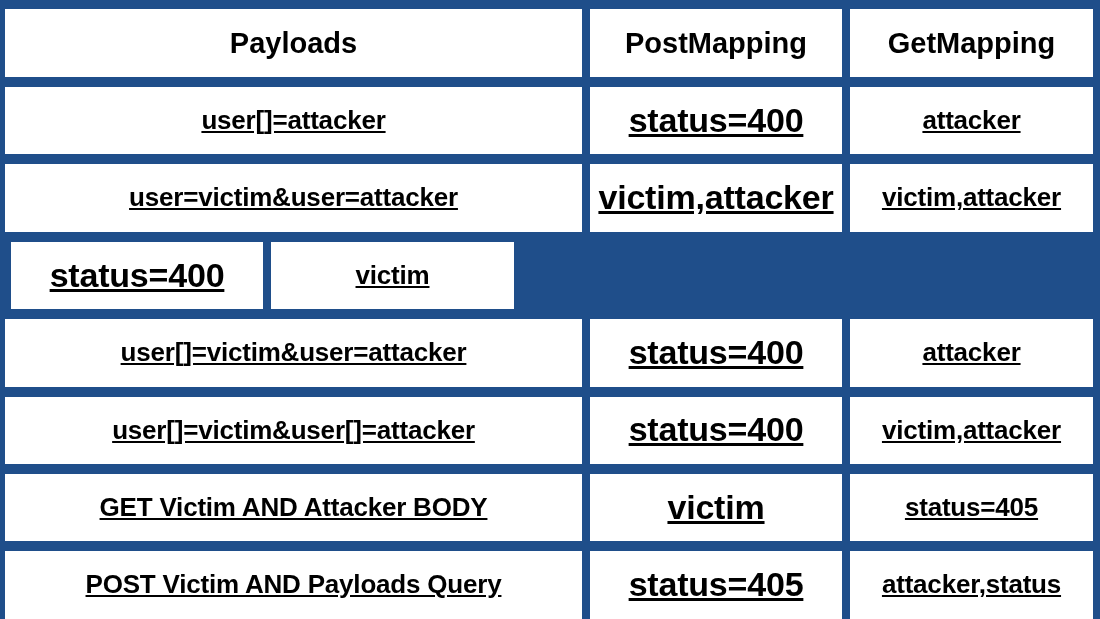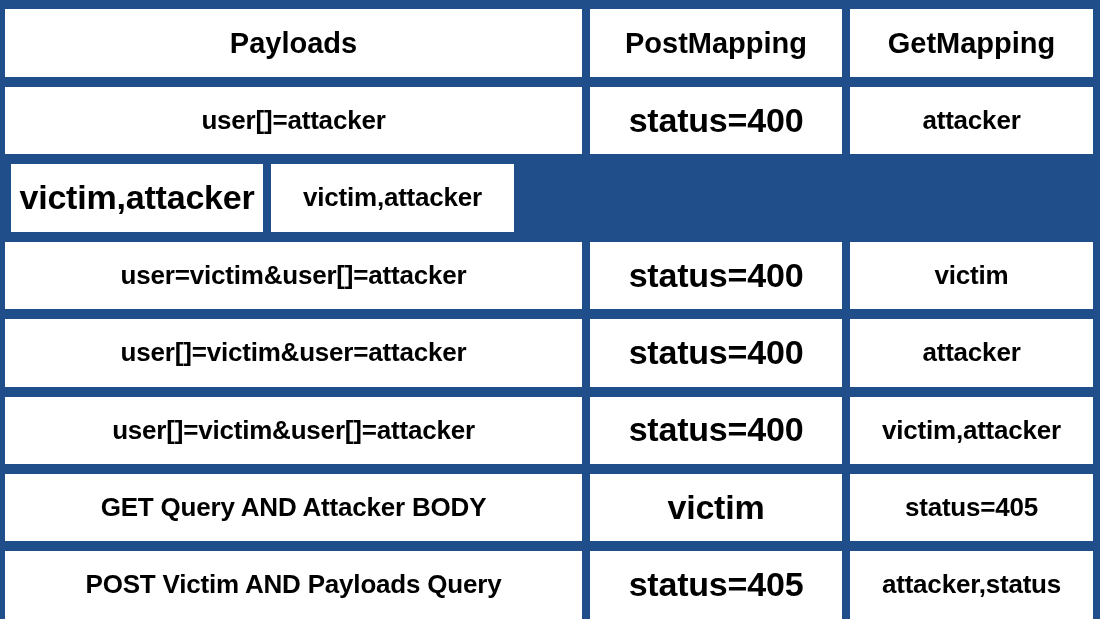--- a/index.html
+++ b/index.html
@@ -31,20 +31,21 @@
   }
   .row {
     display: flex;
     height: 77.4px;
     box-sizing: border-box;
     background: #1f4e8a;
     flex: 0 0 auto;
   }
   .row + .row {
     margin-top: 0;
+    text-decoration: underline;
   }
   .cell {
     box-sizing: border-box;
     background: #ffffff;
     border: 1px solid #1f4e8a;
     margin: 4px 0 4px 0;
     display: flex;
     align-items: center;
     justify-content: center;
     text-align: center;
@@ -91,44 +92,44 @@
       <div class="cell col-post">GetMapping</div>
     </div>
 
     <div class="row">
       <div class="cell col-payload">user[]=attacker</div>
       <div class="cell col-get">status=400</div>
       <div class="cell col-post">attacker</div>
     </div>
 
     <div class="row">
+      <div class="cell col-payload">user=victim&amp;user=attacker</div>
       <div class="cell col-get">victim,attacker</div>
       <div class="cell col-post">victim,attacker</div>
     </div>
 
     <div class="row">
-      <div class="cell col-payload">user=victim&amp;user[]=attacker</div>
       <div class="cell col-get">status=400</div>
       <div class="cell col-post">victim</div>
     </div>
 
     <div class="row">
       <div class="cell col-payload">user[]=victim&amp;user=attacker</div>
       <div class="cell col-get">status=400</div>
       <div class="cell col-post">attacker</div>
     </div>
 
     <div class="row">
       <div class="cell col-payload">user[]=victim&amp;user[]=attacker</div>
       <div class="cell col-get">status=400</div>
       <div class="cell col-post">victim,attacker</div>
     </div>
 
     <div class="row">
-      <div class="cell col-payload">GET Query AND Attacker BODY</div>
+      <div class="cell col-payload">GET Victim AND Attacker BODY</div>
       <div class="cell col-get">victim</div>
       <div class="cell col-post">status=405</div>
     </div>
 
     <div class="row">
       <div class="cell col-payload">POST Victim AND Payloads Query</div>
       <div class="cell col-get">status=405</div>
       <div class="cell col-post">attacker,status</div>
     </div>
 

